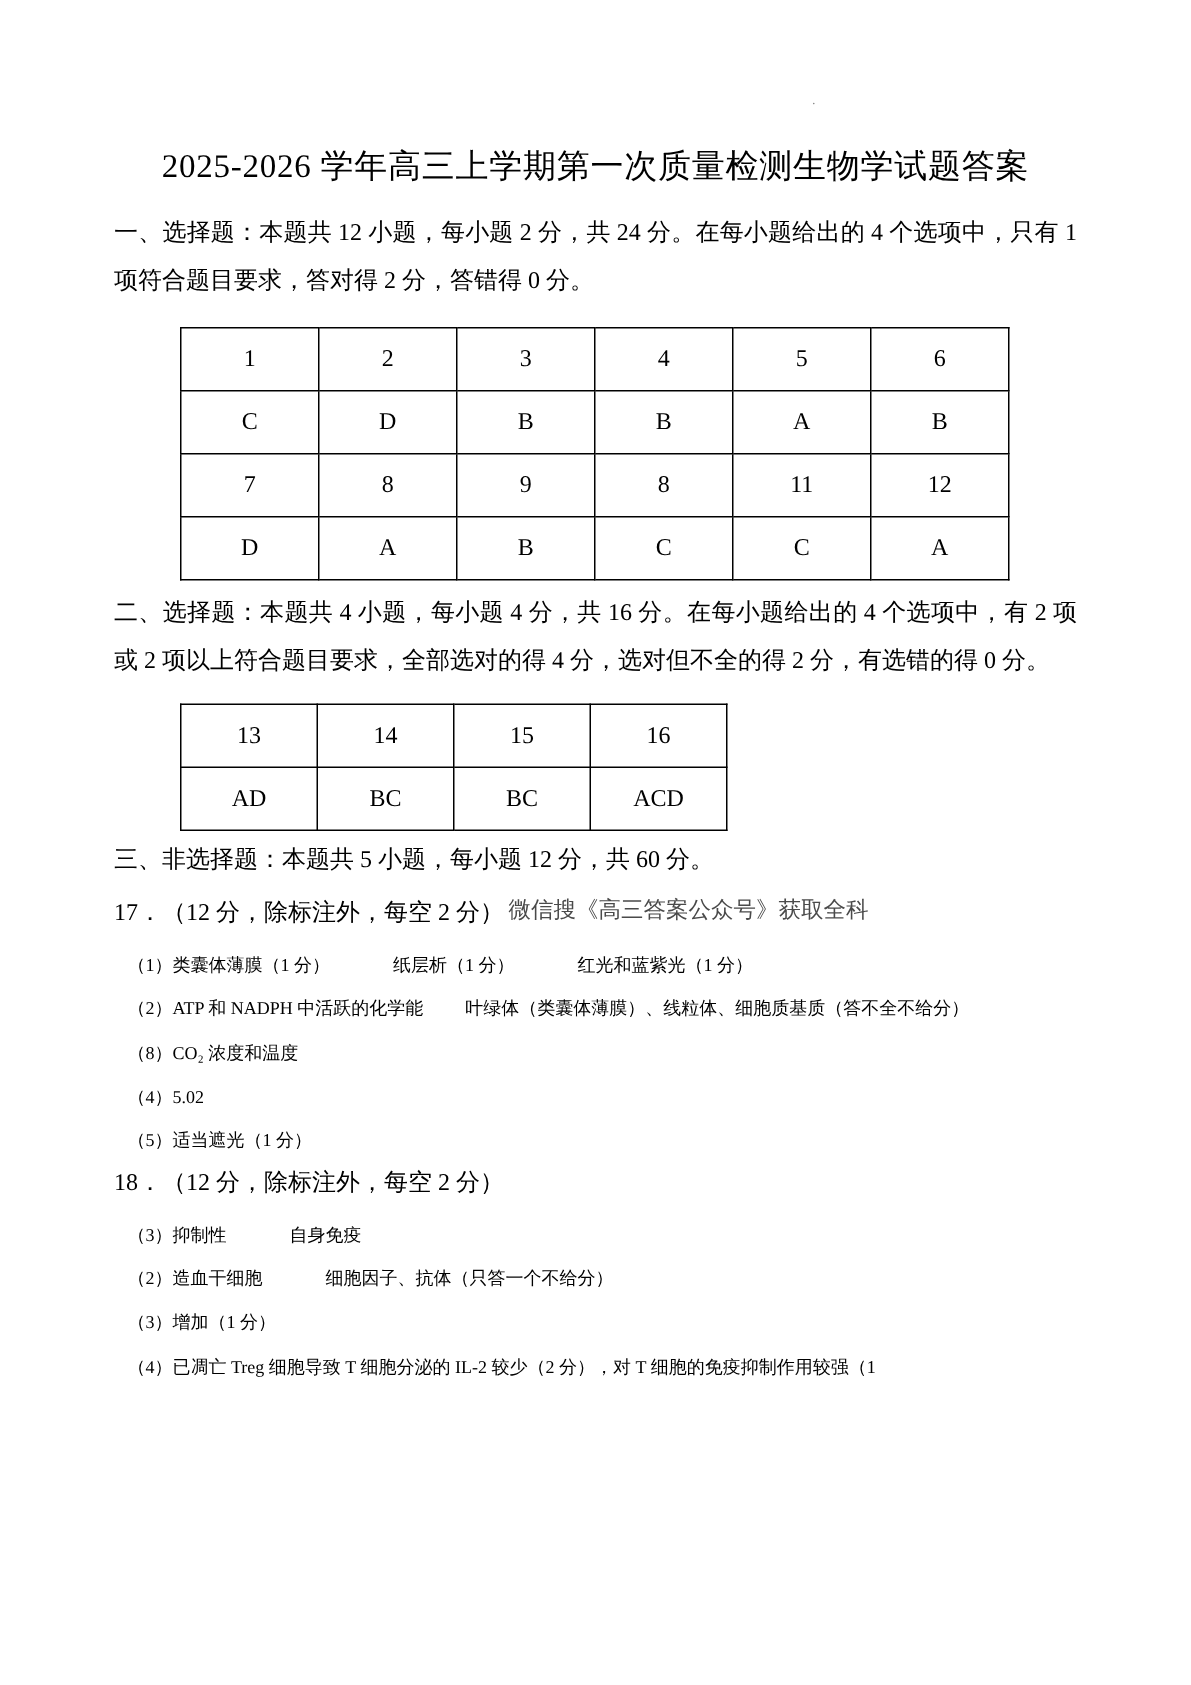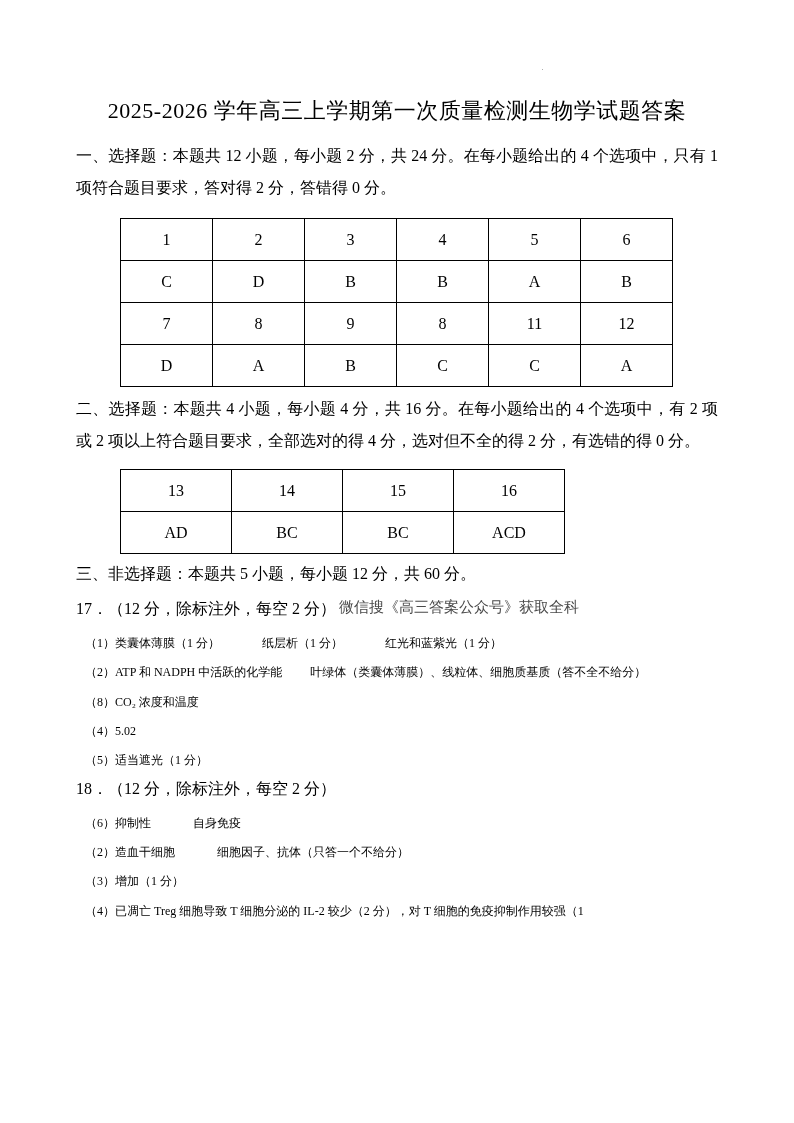--- a/index.html
+++ b/index.html
@@ -39,21 +39,21 @@
   }
   table.t1 { margin-top: 14px; }
   table.t2 { margin-top: 12px; margin-bottom: 2px; }
   .answer-table td {
     border: 1px solid #000;
     text-align: center;
     vertical-align: middle;
     font-size: 16px;
   }
   .t1 td { width: 92px; height: 42px; }
-  .t2 td { width: 111px; height: 42px; }
+  .t2 td { width: 91px; height: 42px; }
   .qheader {
     font-size: 16px;
     line-height: 1.8;
     margin-top: 4px;
   }
   .watermark {
     font-size: 15px;
     color: #4a4a4a;
     margin-left: 3px;
     vertical-align: 2px;
@@ -150,21 +150,21 @@
 
   <p class="ans">（8）CO₂ 浓度和温度</p>
 
   <p class="ans">（4）5.02</p>
 
   <p class="ans">（5）适当遮光（1 分）</p>
 
   <p class="qheader">18．（12 分，除标注外，每空 2 分）</p>
 
   <p class="ans">
-    <span class="seg">（6）抑制性</span><span>自身免疫</span>
+    <span class="seg">（3）抑制性</span><span>自身免疫</span>
   </p>
 
   <p class="ans">
     <span class="seg">（2）造血干细胞</span><span>细胞因子、抗体（只答一个不给分）</span>
   </p>
 
   <p class="ans">（3）增加（1 分）</p>
 
   <p class="ans nowrap">（4）已凋亡 Treg 细胞导致 T 细胞分泌的 IL-2 较少（2 分），对 T 细胞的免疫抑制作用较强（1</p>
 

